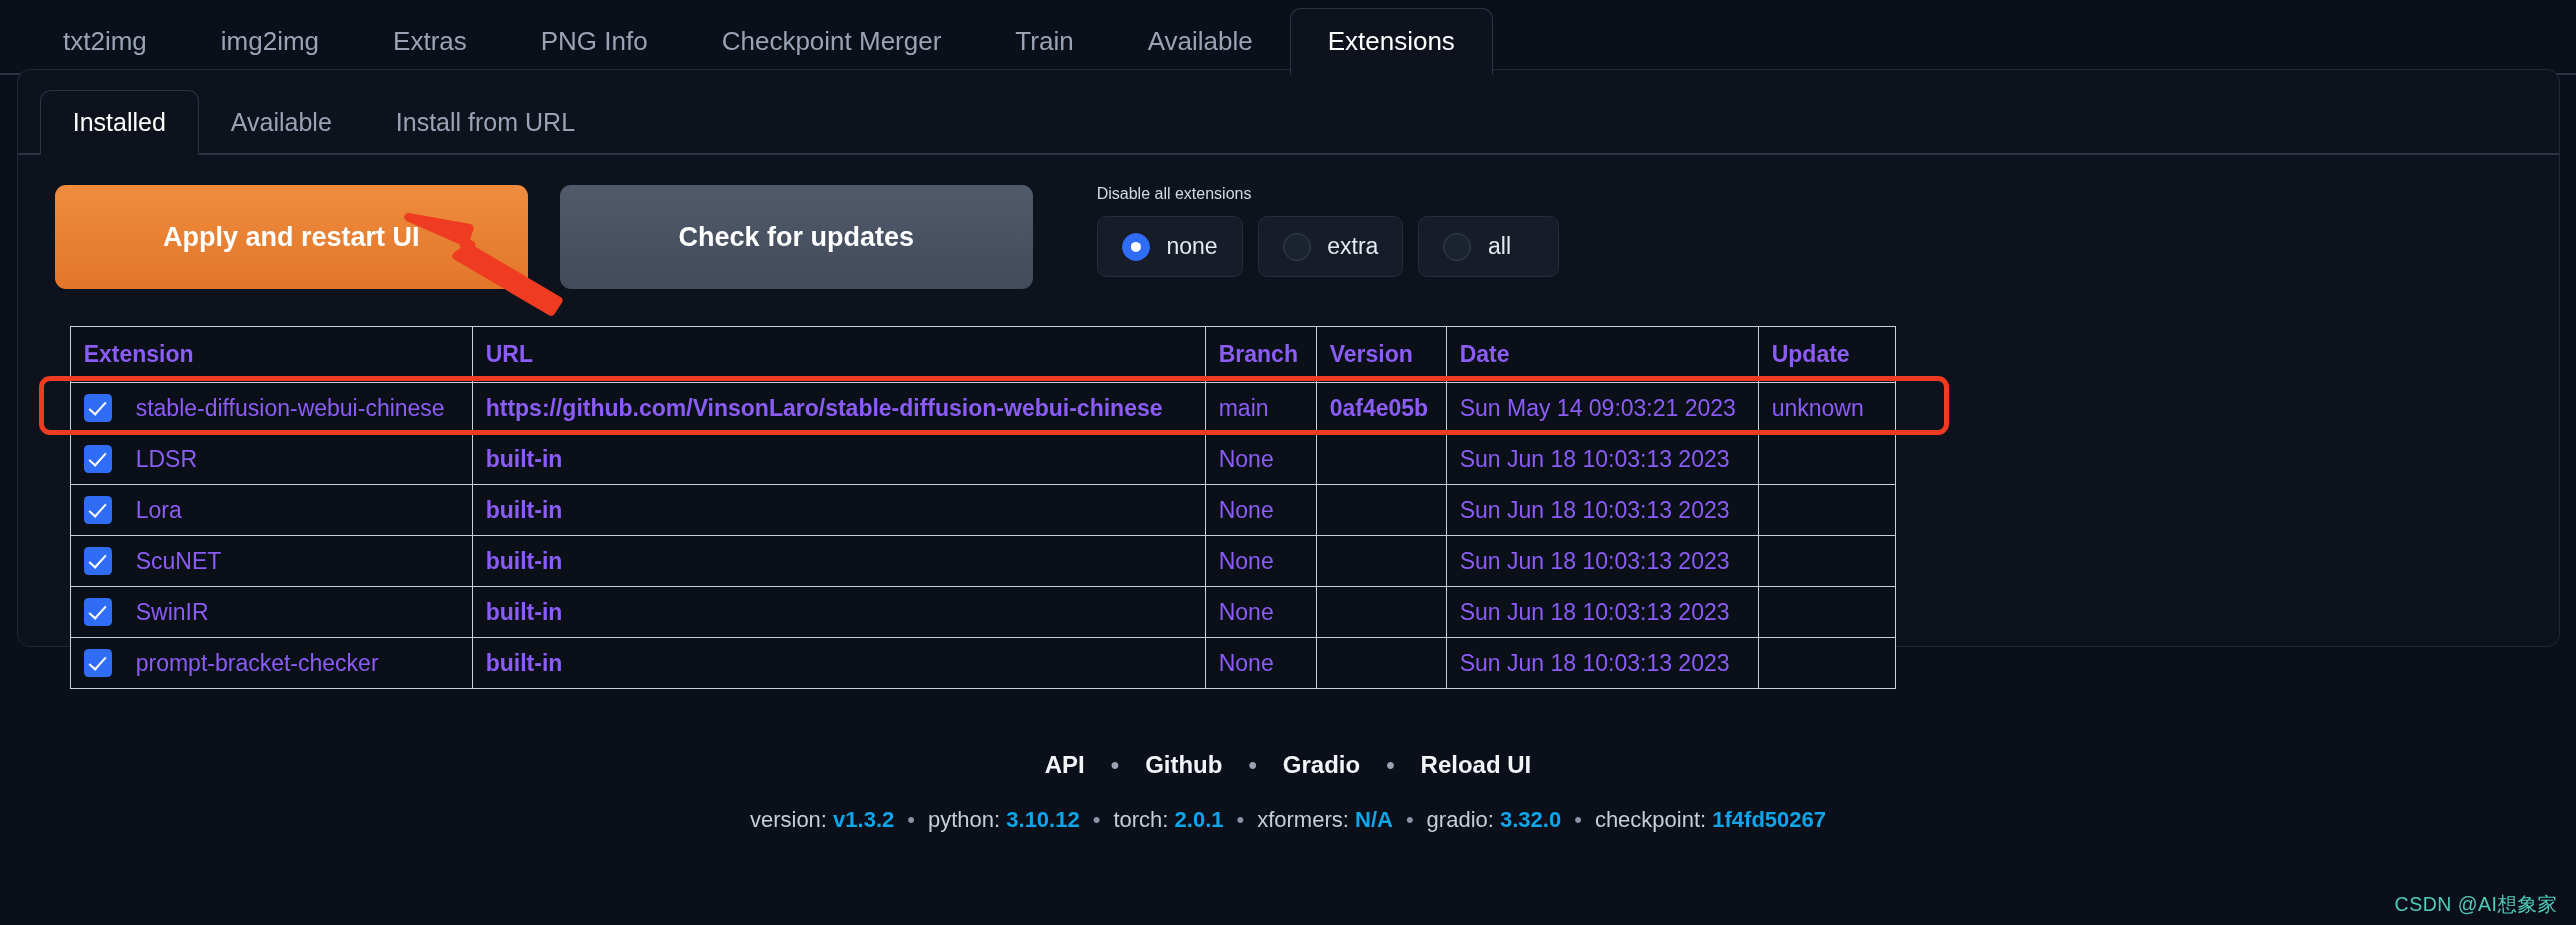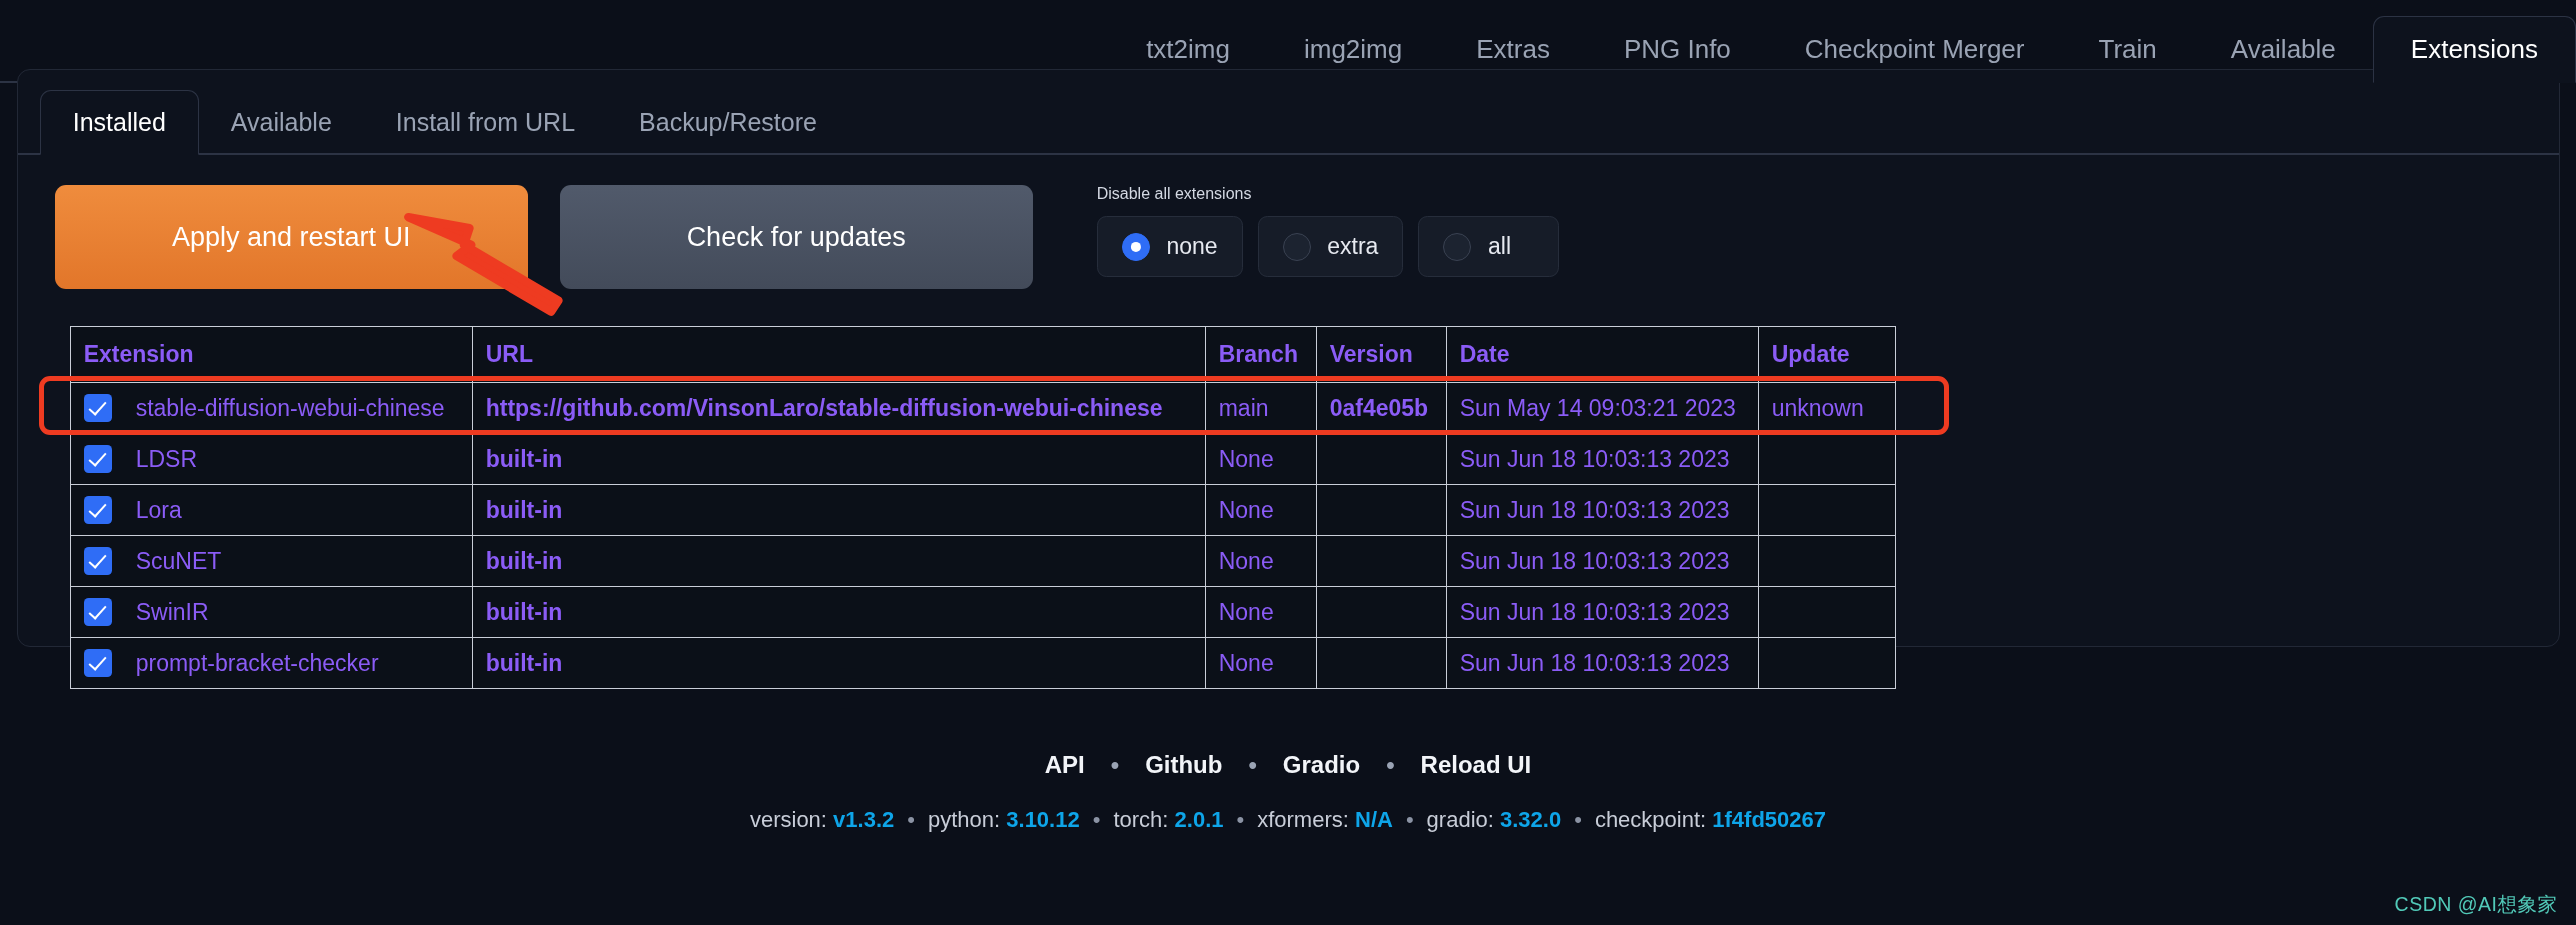--- a/index.html
+++ b/index.html
@@ -8,28 +8,27 @@
     height: 925px;
     background: #0b0f19;
     font-family: "Liberation Sans", sans-serif;
     overflow: hidden;
   }
   body { position: relative; }
 
   
   .topbar {
     position: absolute;
-    left: 0; top: 16px;
+    left: 0; top: 8px;
     width: 2576px;
     height: 67px;
     display: flex;
     align-items: flex-end;
     padding-left: 26px;
     background: #0b0f19;
-    justify-content: flex-end;
   }
   .topbar::after {
     content: "";
     position: absolute;
     left: 0; right: 0; bottom: 0;
     height: 1.9px;
     background: #2c3344;
   }
   .toptab {
     position: relative;
@@ -107,21 +106,21 @@
     align-items: flex-start;
     padding: 30px 0 0 37px;
     gap: 32px;
   }
   .btn {
     width: 473px;
     height: 104px;
     border-radius: 11px;
     border: none;
     font-size: 27px;
-    font-weight: normal;
+    font-weight: bold;
     color: #ffffff;
     display: flex;
     align-items: center;
     justify-content: center;
   }
   .btn-primary {
     background: linear-gradient(to bottom, #ef8c3d, #e2762a);
   }
   .btn-secondary {
     background: #4b5563;
@@ -291,21 +290,20 @@
     <button class="toptab">Available</button>
     <button class="toptab active">Extensions</button>
   </div>
 
 <div class="panel">
 
   <div class="subtabs" id="subtabs">
       <button class="subtab active">Installed</button>
       <button class="subtab">Available</button>
       <button class="subtab">Install from URL</button>
-      <button class="subtab">Backup/Restore</button>
     </div>
 
   <div class="controls">
     <button class="btn btn-primary">Apply and restart UI</button>
 
     <button class="btn btn-secondary">Check for updates</button>
 
     <div class="radio-group-wrap">
       <span class="radio-label">Disable all extensions</span>
       <div class="radios" id="radios">

